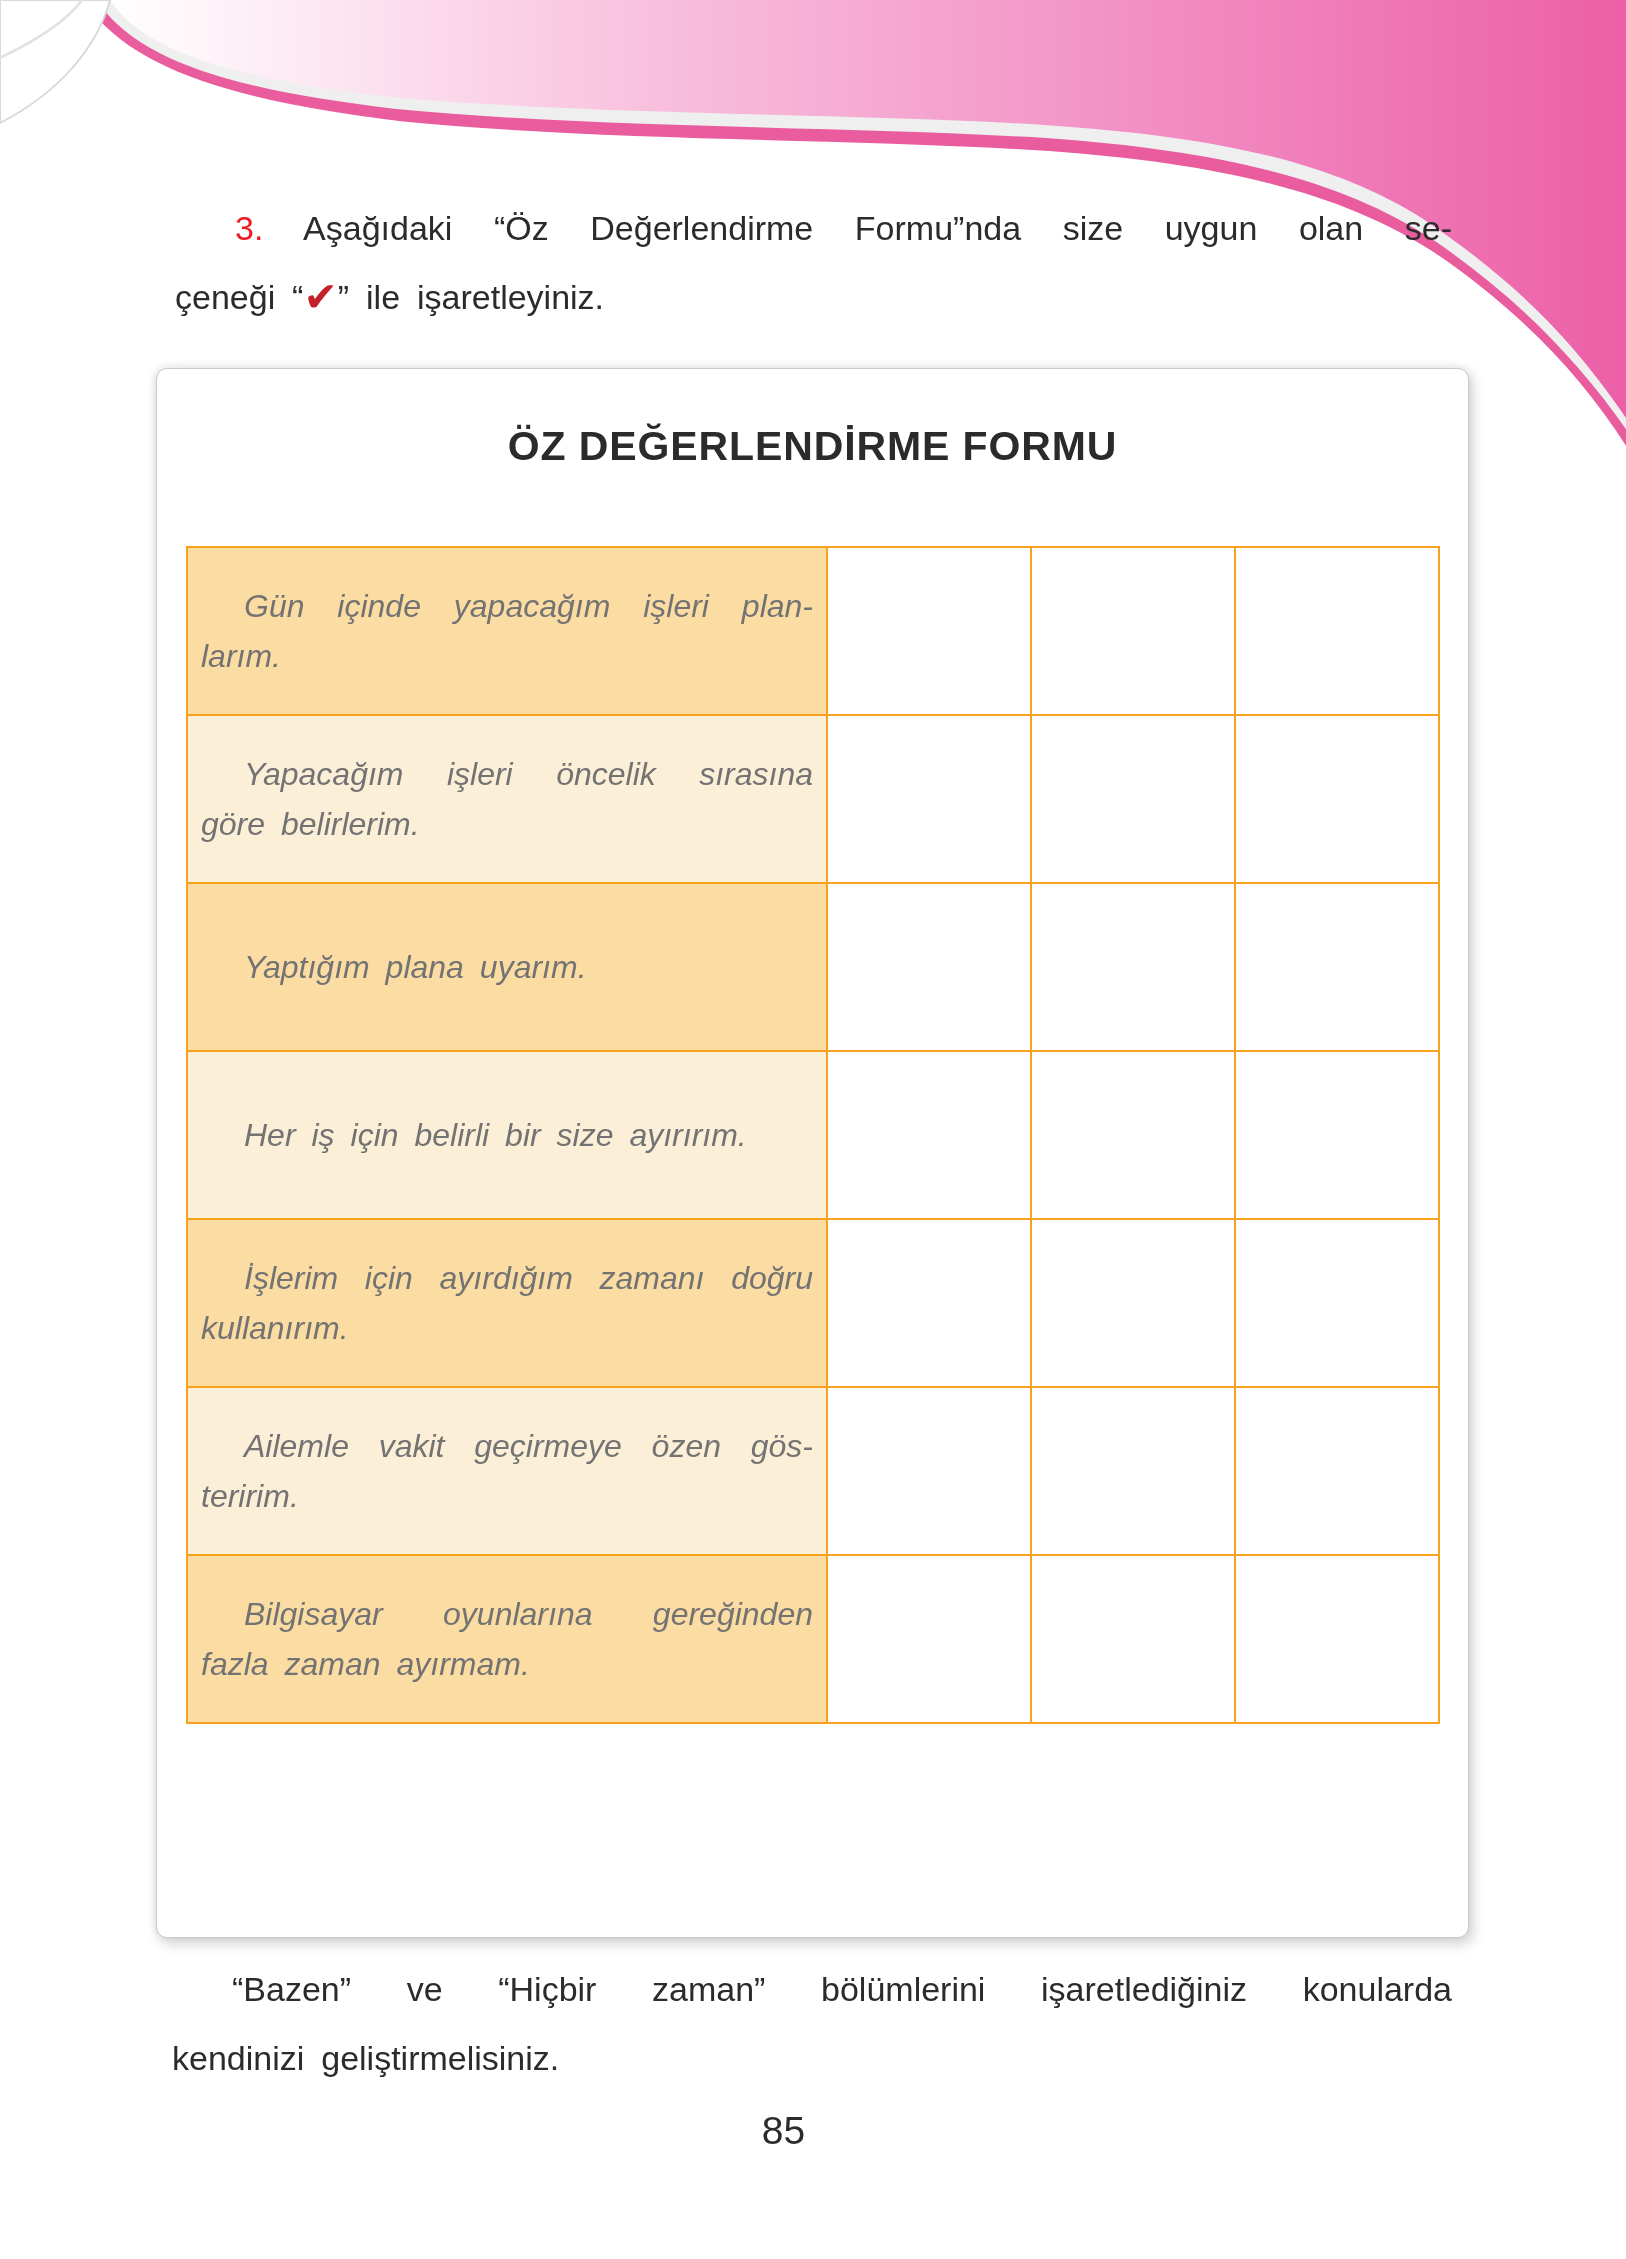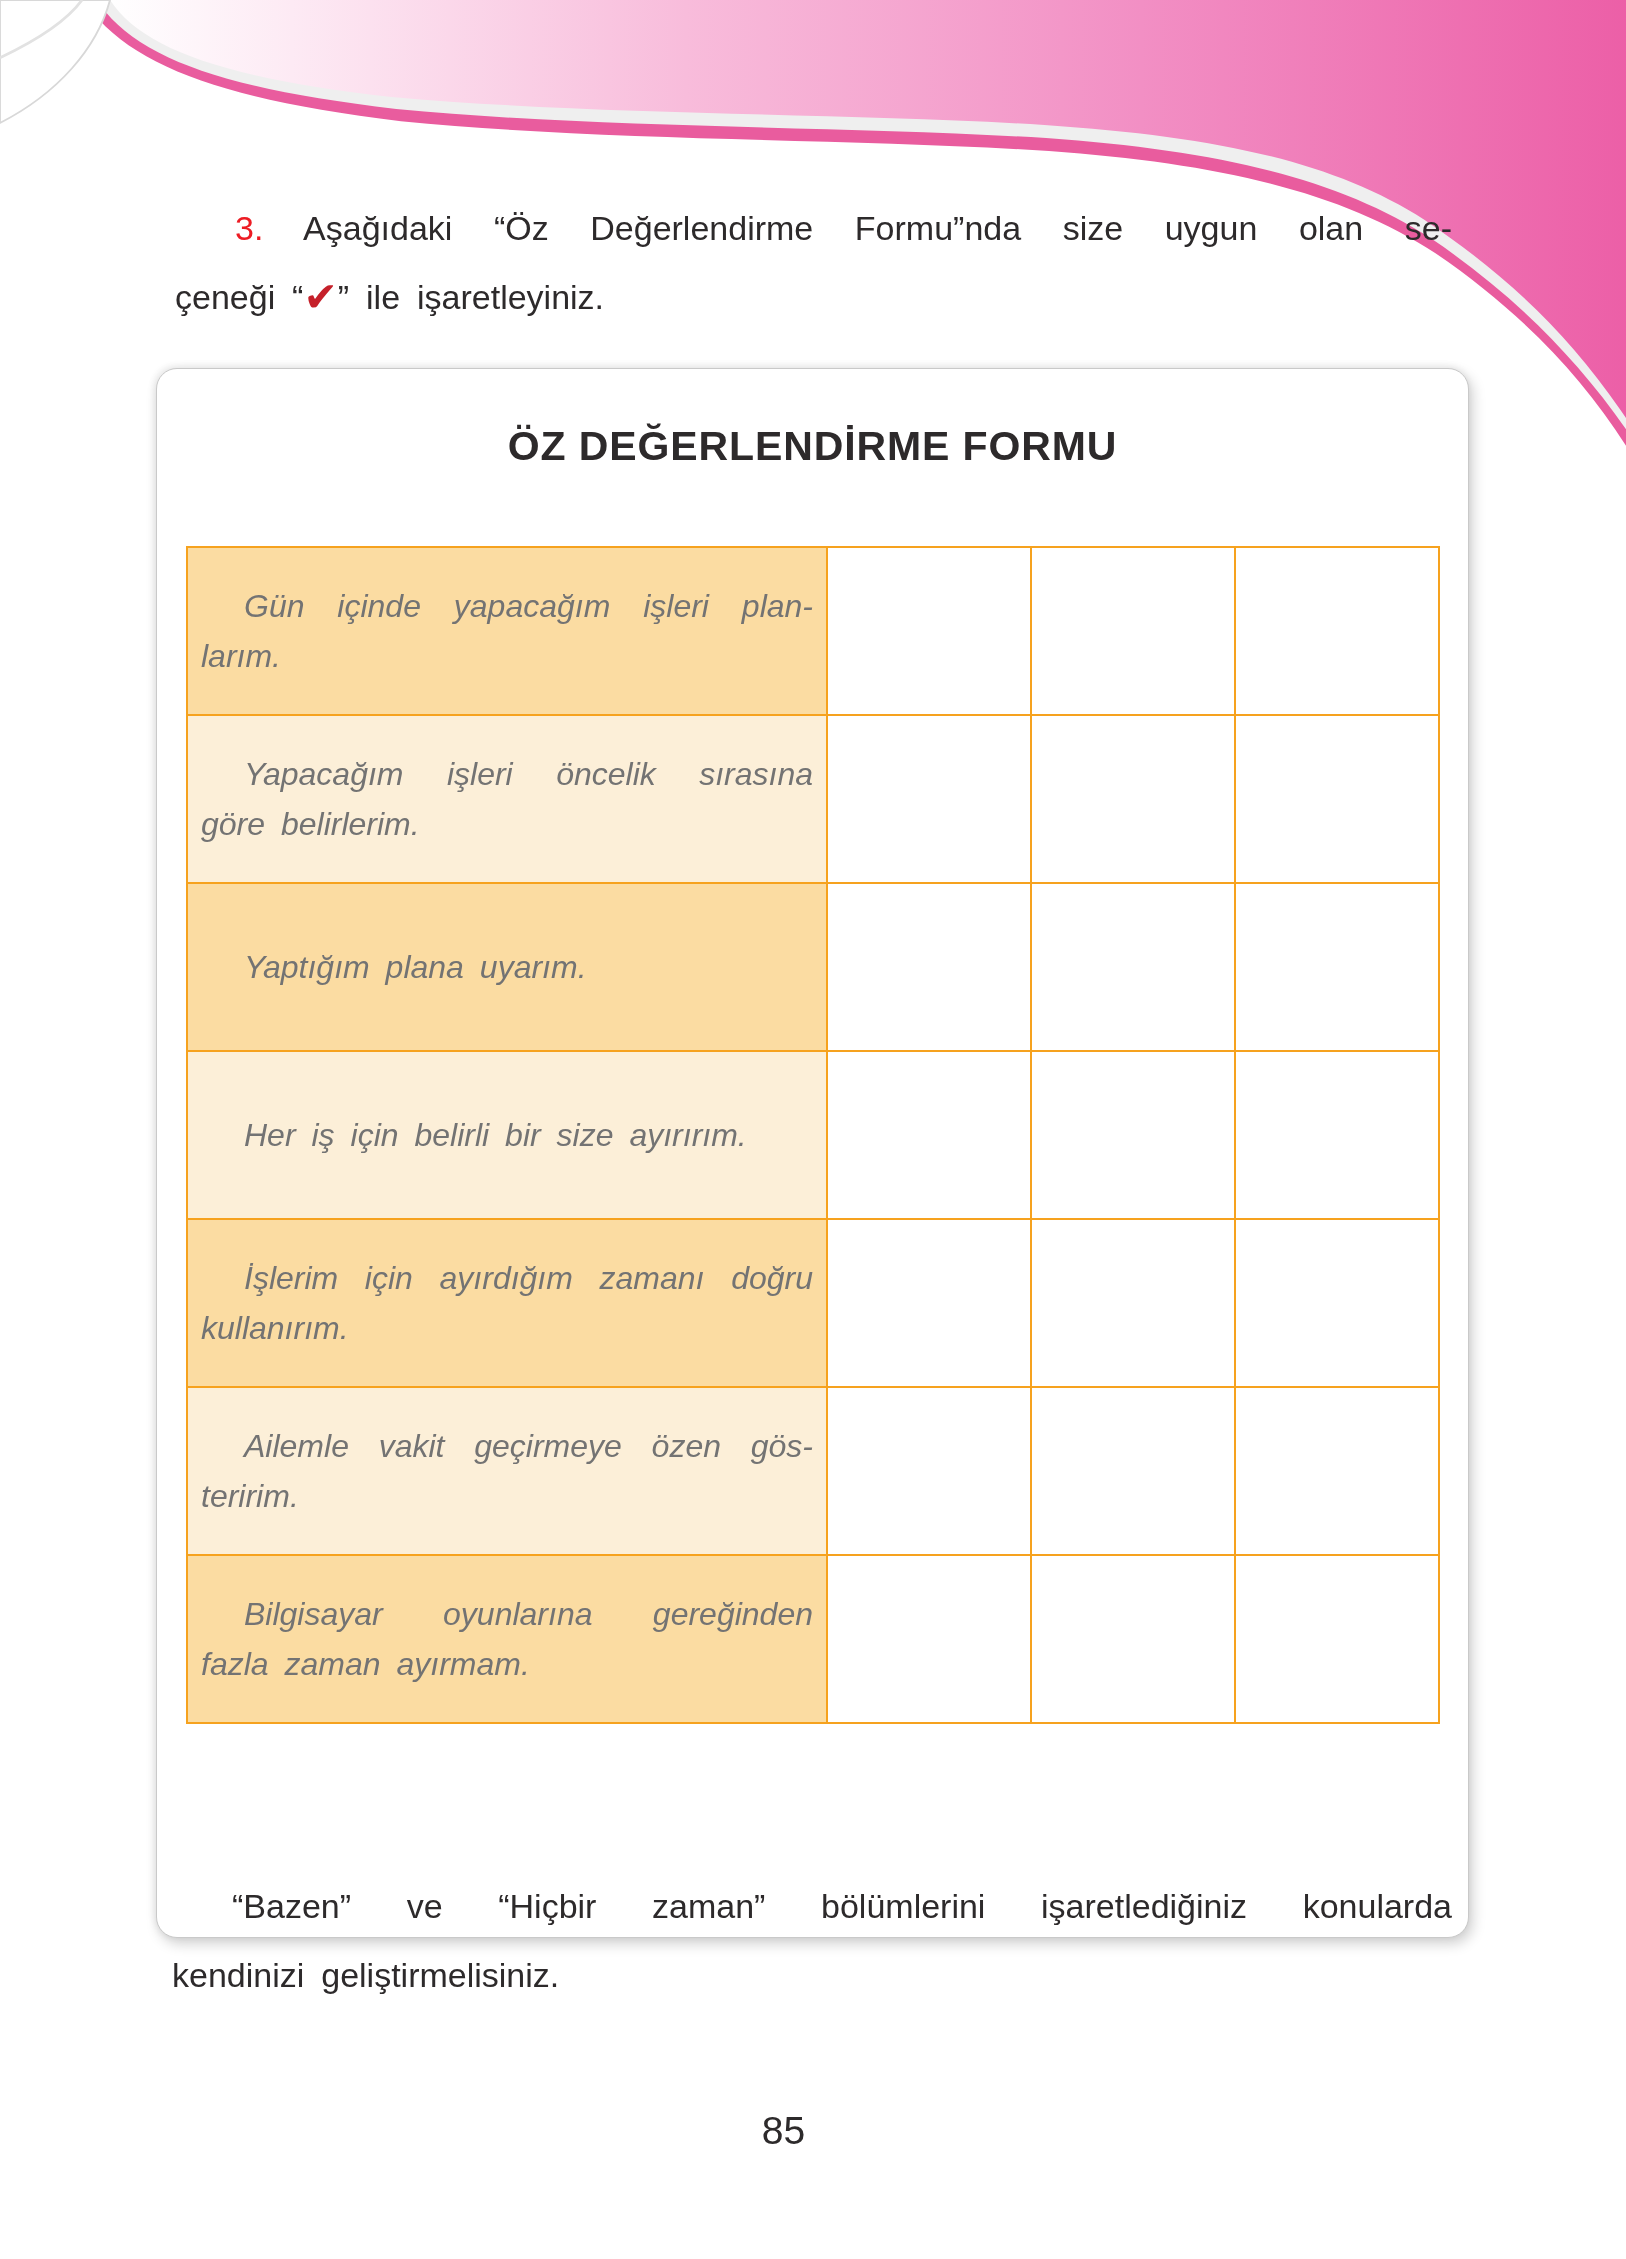--- a/index.html
+++ b/index.html
@@ -31,21 +31,21 @@
   .num-red { color: #ed1c24; }
   .check-red { color: #c5202a; font-size: 41px; font-weight: bold; vertical-align: -1.9px; }
 
   
   .form-card {
     position: absolute;
     left: 156px; top: 368px;
     width: 1313px; height: 1570px;
     background: #ffffff;
     border: 1.9px solid #c9c9c9;
-    border-radius: 21px;
+    border-radius: 11px;
     box-shadow: 3.7px 5.6px 13px rgba(0,0,0,0.18), -1.9px -1.9px 7.5px rgba(0,0,0,0.07);
   }
   .form-title {
     position: absolute;
     left: 0; top: 54px; width: 100%;
     text-align: center;
     font-size: 41px;
     letter-spacing: 0.9px;
     font-weight: 600;
     color: #2d2a2b;
@@ -84,21 +84,21 @@
     font-style: italic;
   }
   tr.alt .statement { background: #fcefd8; }
   .statement .l1 { text-indent: 43px; }
   .statement .l1.just { text-align: justify; text-align-last: justify; }
   .answer { background: #ffffff; cursor: pointer; }
 
   
   .footer-note {
     position: absolute;
-    left: 172px; top: 1872px; width: 1280px;
+    left: 172px; top: 1955px; width: 1280px;
     font-size: 34px; line-height: 69px;
     word-spacing: 0.22em;
     color: #2d2a2b;
   }
   .page-number {
     position: absolute;
     left: 0; top: 2109px; width: 1567px;
     text-align: center;
     font-size: 39px;
     color: #2d2a2b;

